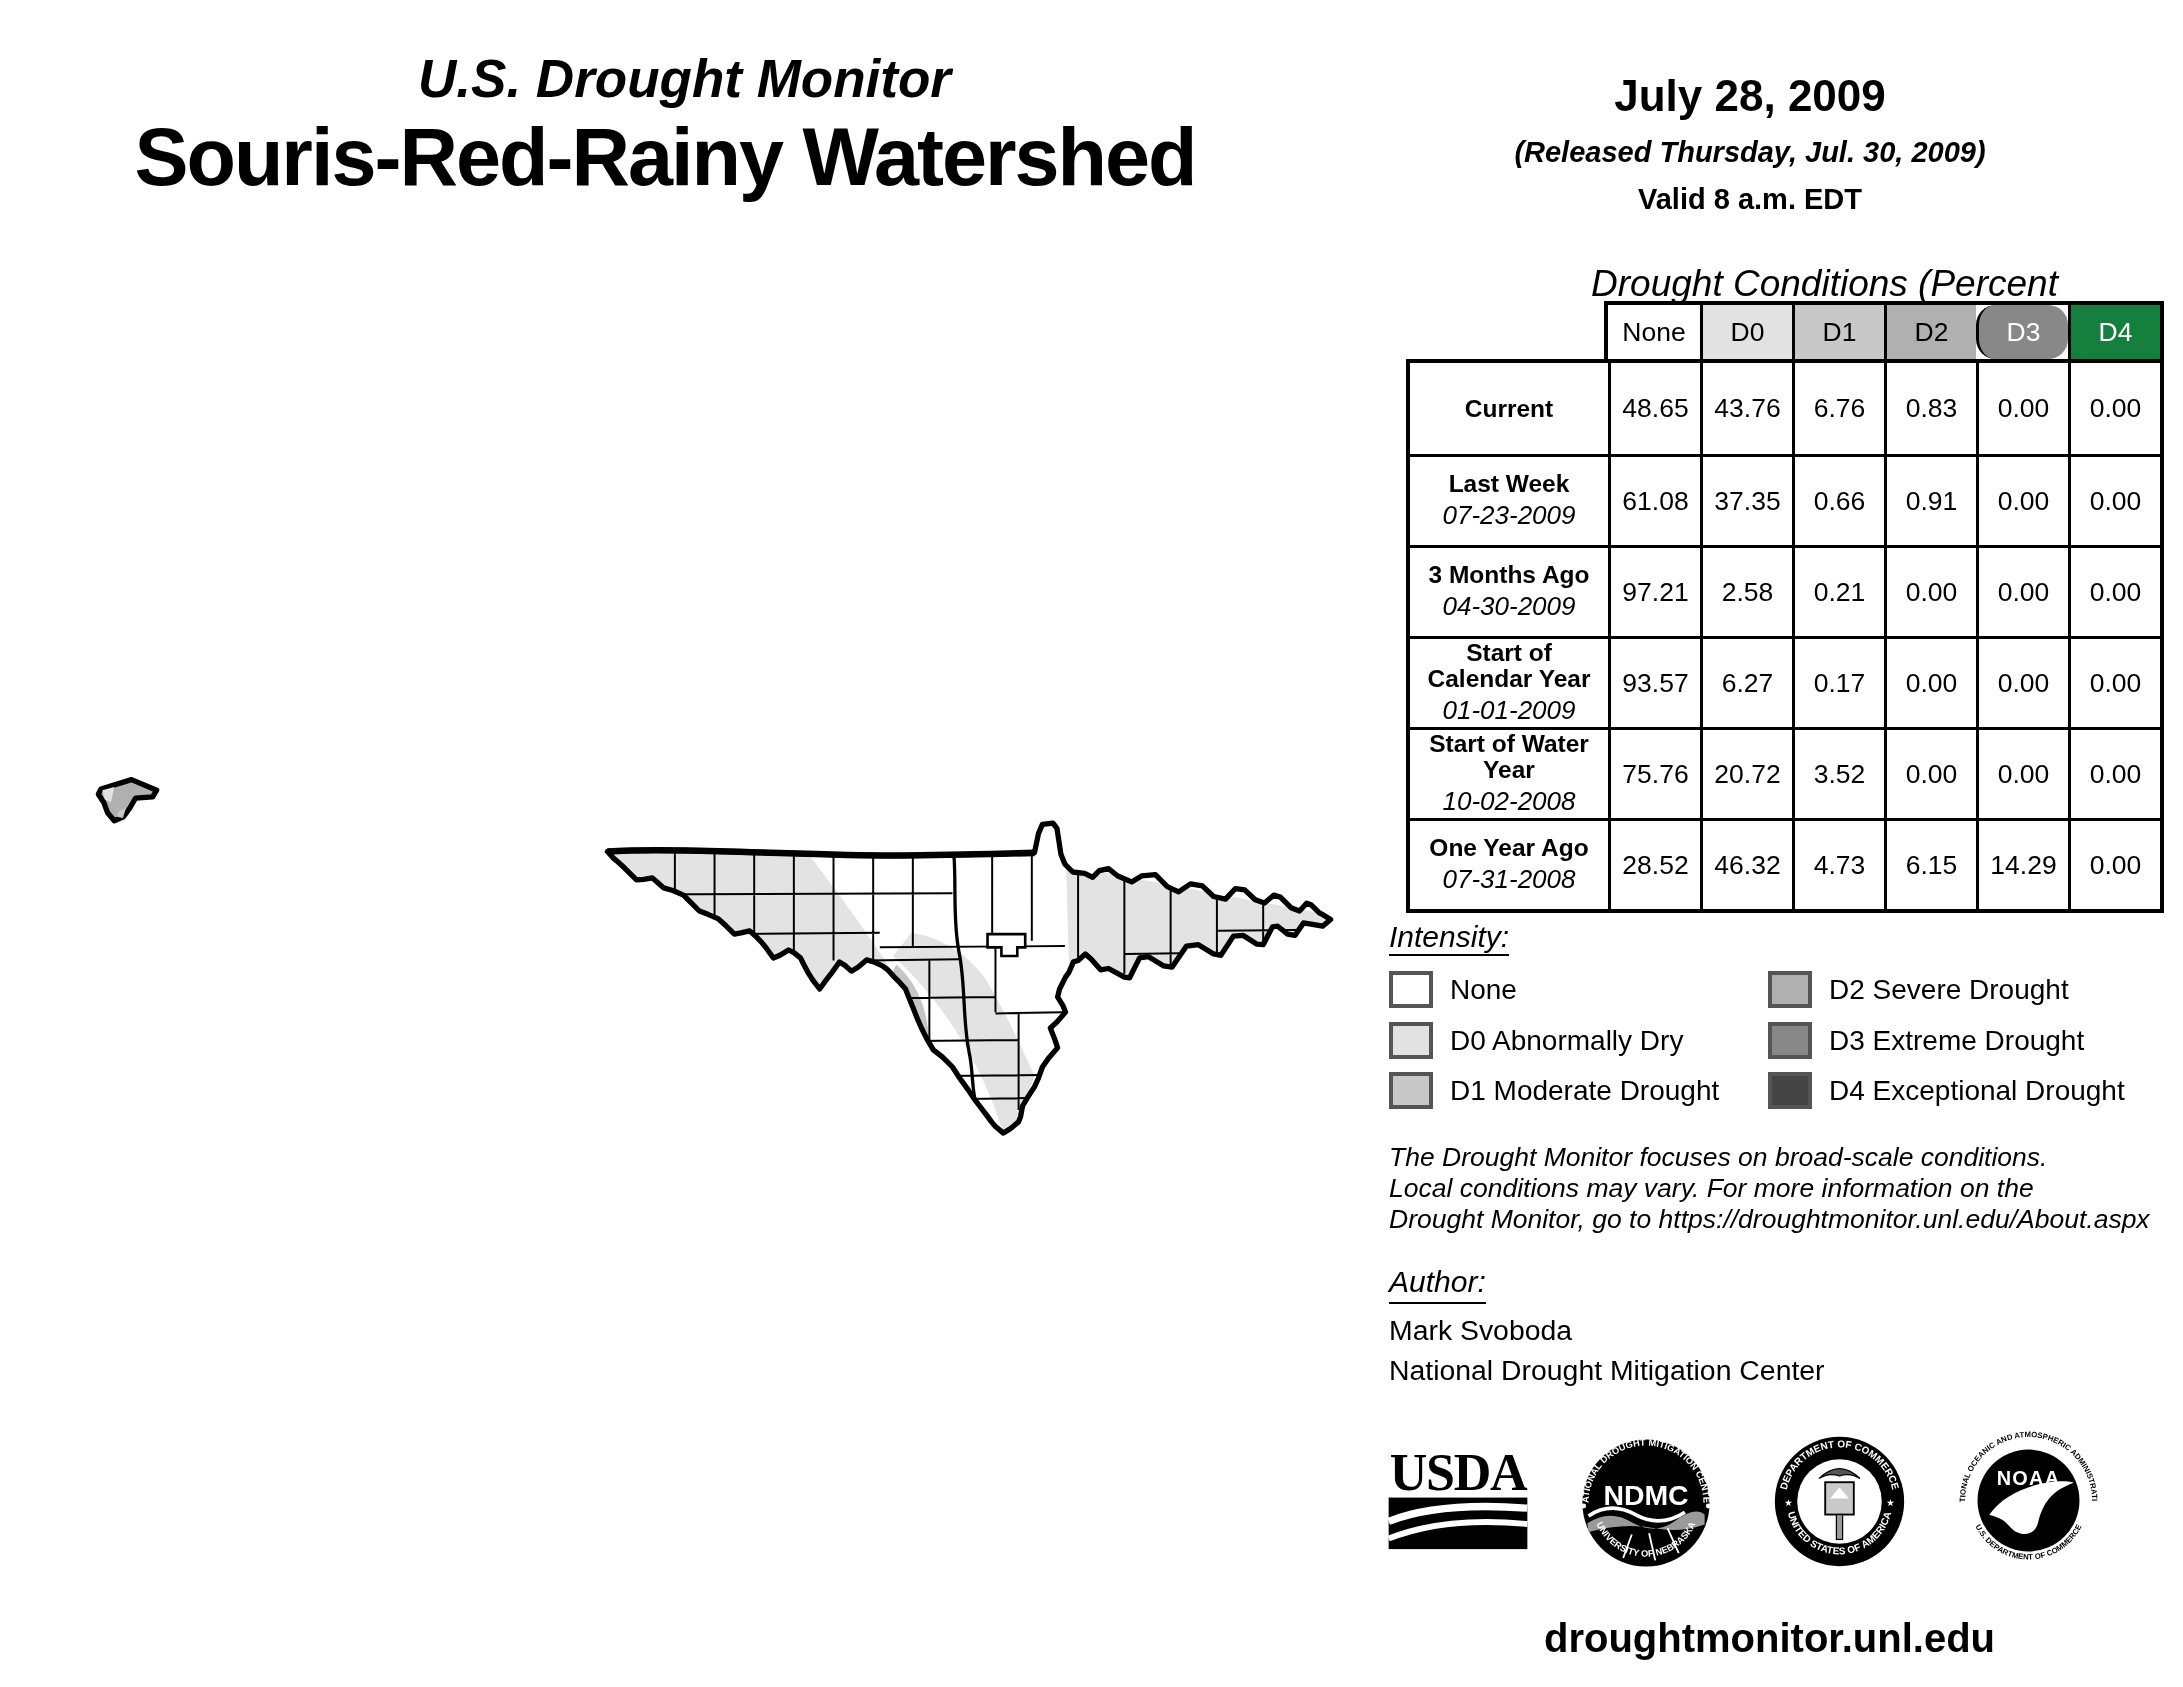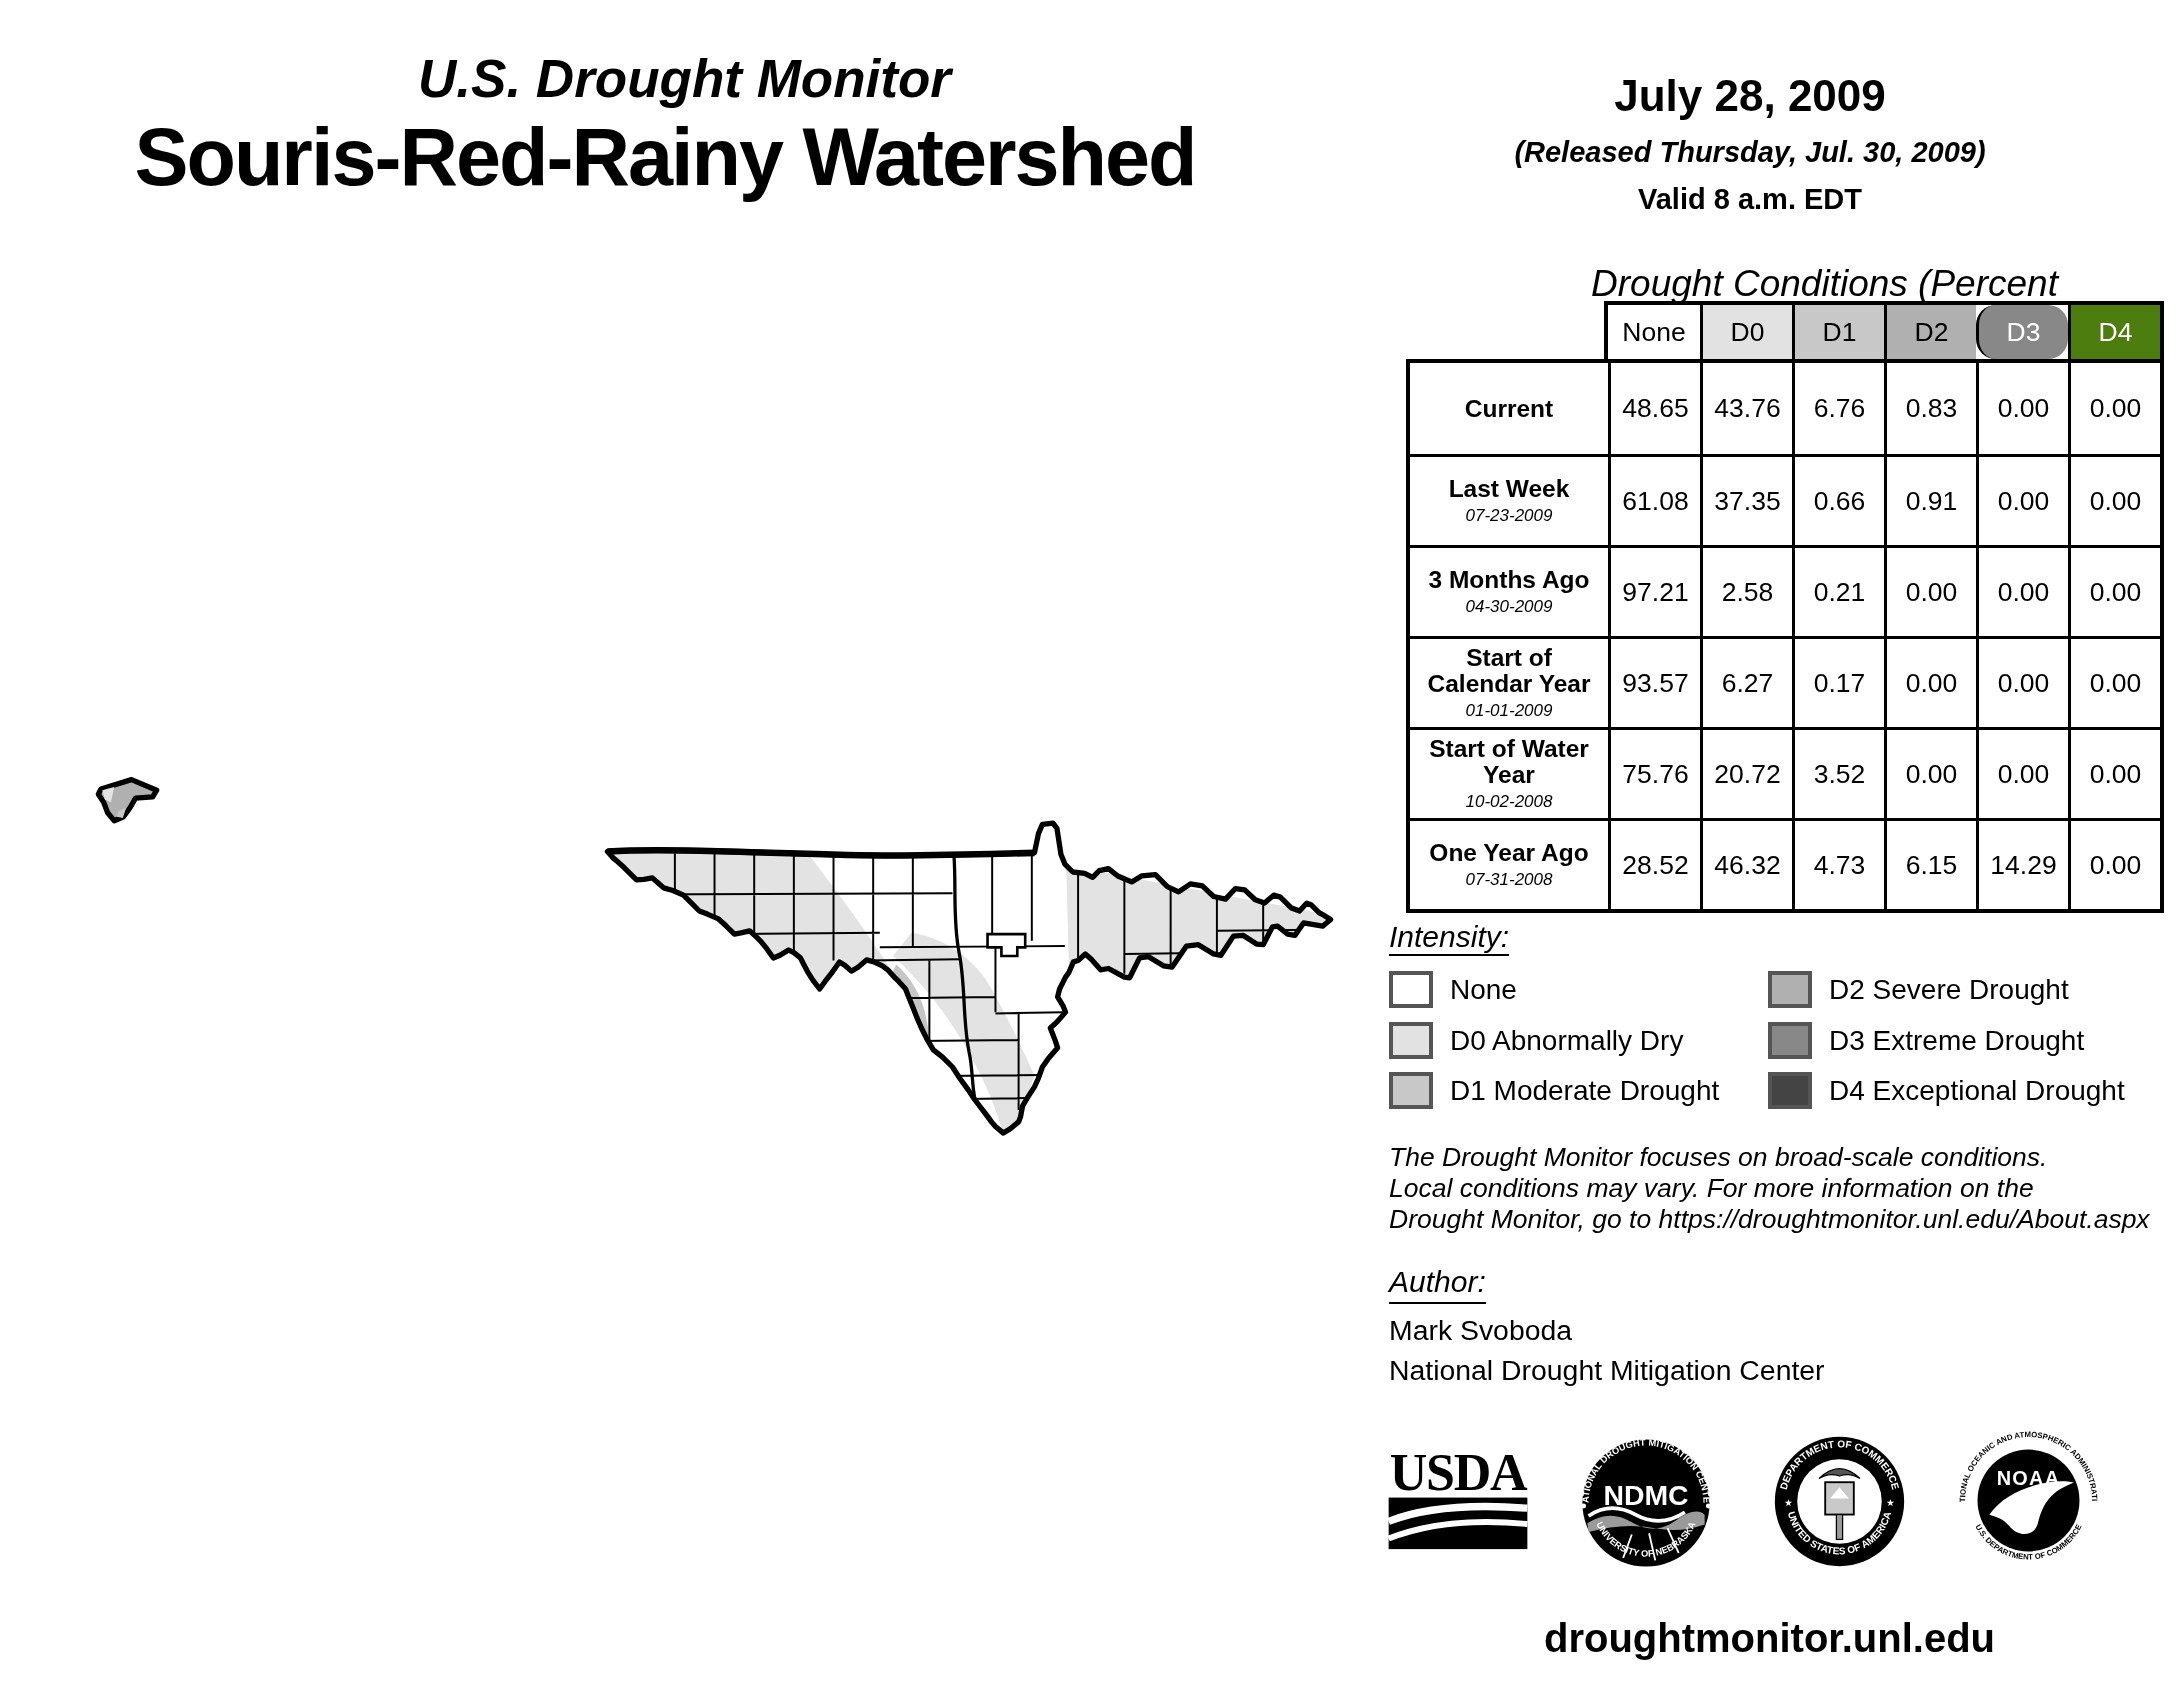--- a/index.html
+++ b/index.html
@@ -33,21 +33,21 @@
   .thead .hc:first-child { border-left:none; }
   .tbody { left:1406px; top:359px; display:grid;
     grid-template-columns:198px repeat(6,92px); grid-auto-rows:91px;
     border:4.6px solid #000; background:#fff; }
   .cell { border-left:3.3px solid #000; border-top:3.3px solid #000;
     display:flex; align-items:center; justify-content:center; font-size:26.5px; }
   .cell.lc { border-left:none; flex-direction:column; gap:4px; padding:0 9.3px;
     text-align:center; }
   .cell.fr { border-top:none; }
   .rl { font-size:24.5px; font-weight:bold; line-height:1.05; }
-  .rd { font-size:17px; font-style:italic; }
+  .rd { font-size:26px; font-style:italic; }
 
   
   .intensity { left:1389px; top:920px; font-size:30px; font-style:italic;
     border-bottom:2.6px solid #000; padding-bottom:0; }
   .sw { width:44px; height:37px; border:4px solid #555; background:#fff; }
   .leg-item { position:absolute; display:flex; align-items:center; gap:17px; }
   .leg-label { font-size:28px; }
 
   
   .disclaimer { left:1389px; top:1142px; font-size:26.5px; font-style:italic;
@@ -115,21 +115,21 @@
 </svg>
 
 <div class="abs tbl-title">Drought Conditions (Percent Area)</div>
 
 <div class="abs thead">
   <div class="hc" style="background-color: rgb(255, 255, 255); color: rgb(0, 0, 0);">None</div>
   <div class="hc" style="background-color: rgb(226, 226, 226); color: rgb(0, 0, 0);">D0</div>
   <div class="hc" style="background-color: rgb(200, 200, 200); color: rgb(0, 0, 0);">D1</div>
   <div class="hc" style="background-color: rgb(176, 176, 176); color: rgb(0, 0, 0);">D2</div>
   <div class="hc" style="background-color: rgb(136, 136, 136); color: rgb(255, 255, 255); border-radius: 20px;">D3</div>
-  <div class="hc" style="background-color: #4d7c0f; color: rgb(255, 255, 255);">D4</div>
+  <div class="hc" style="background-color: #15803d; color: rgb(255, 255, 255);">D4</div>
 </div>
 
 <div class="abs tbody">
 
   <div class="cell lc fr">
     <div class="rl">Current</div>
   </div>
   <div class="cell fr">48.65</div>
   <div class="cell fr">43.76</div>
   <div class="cell fr">6.76</div>

